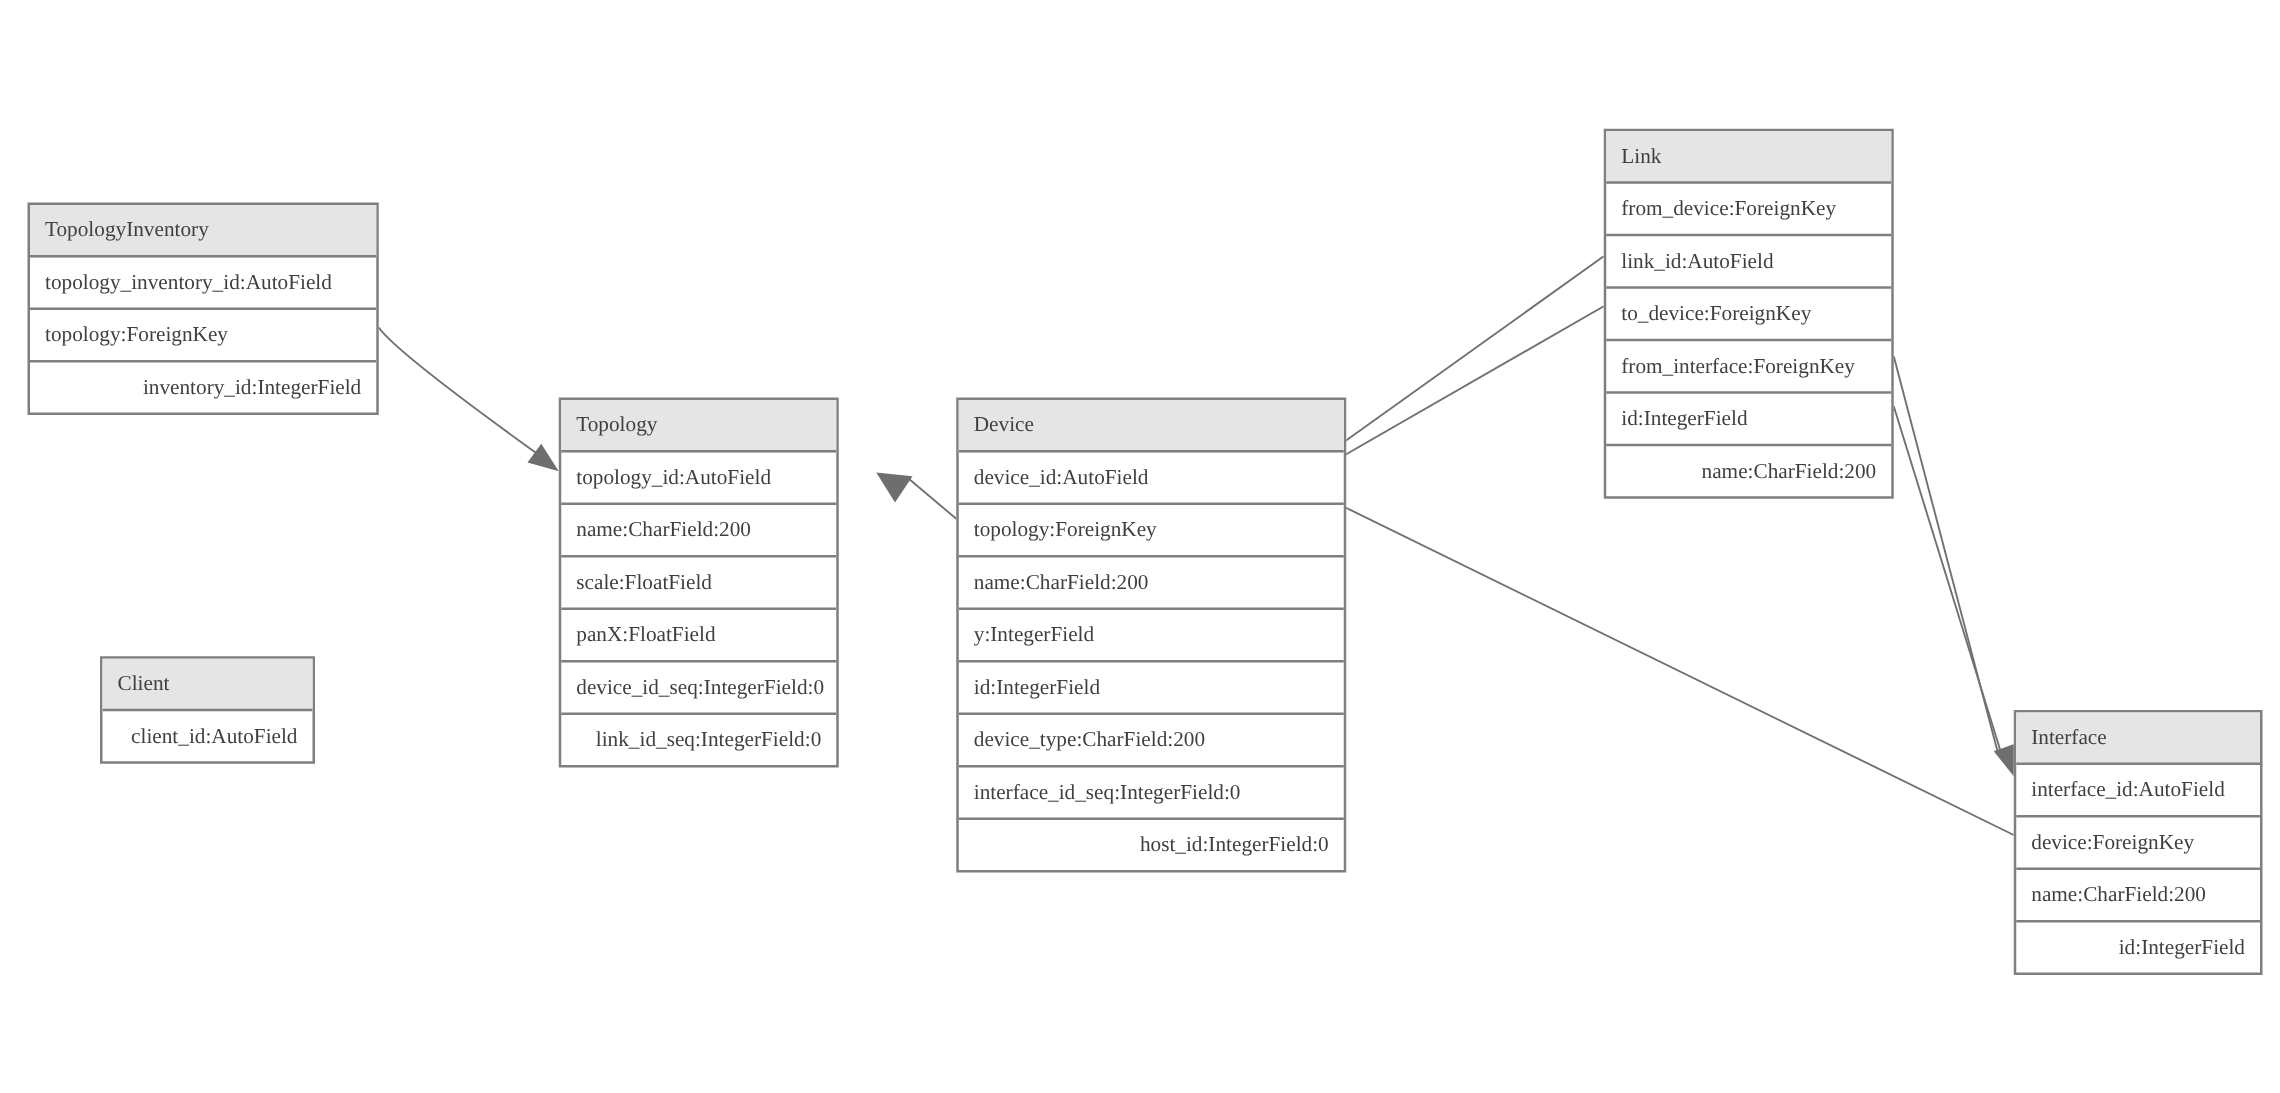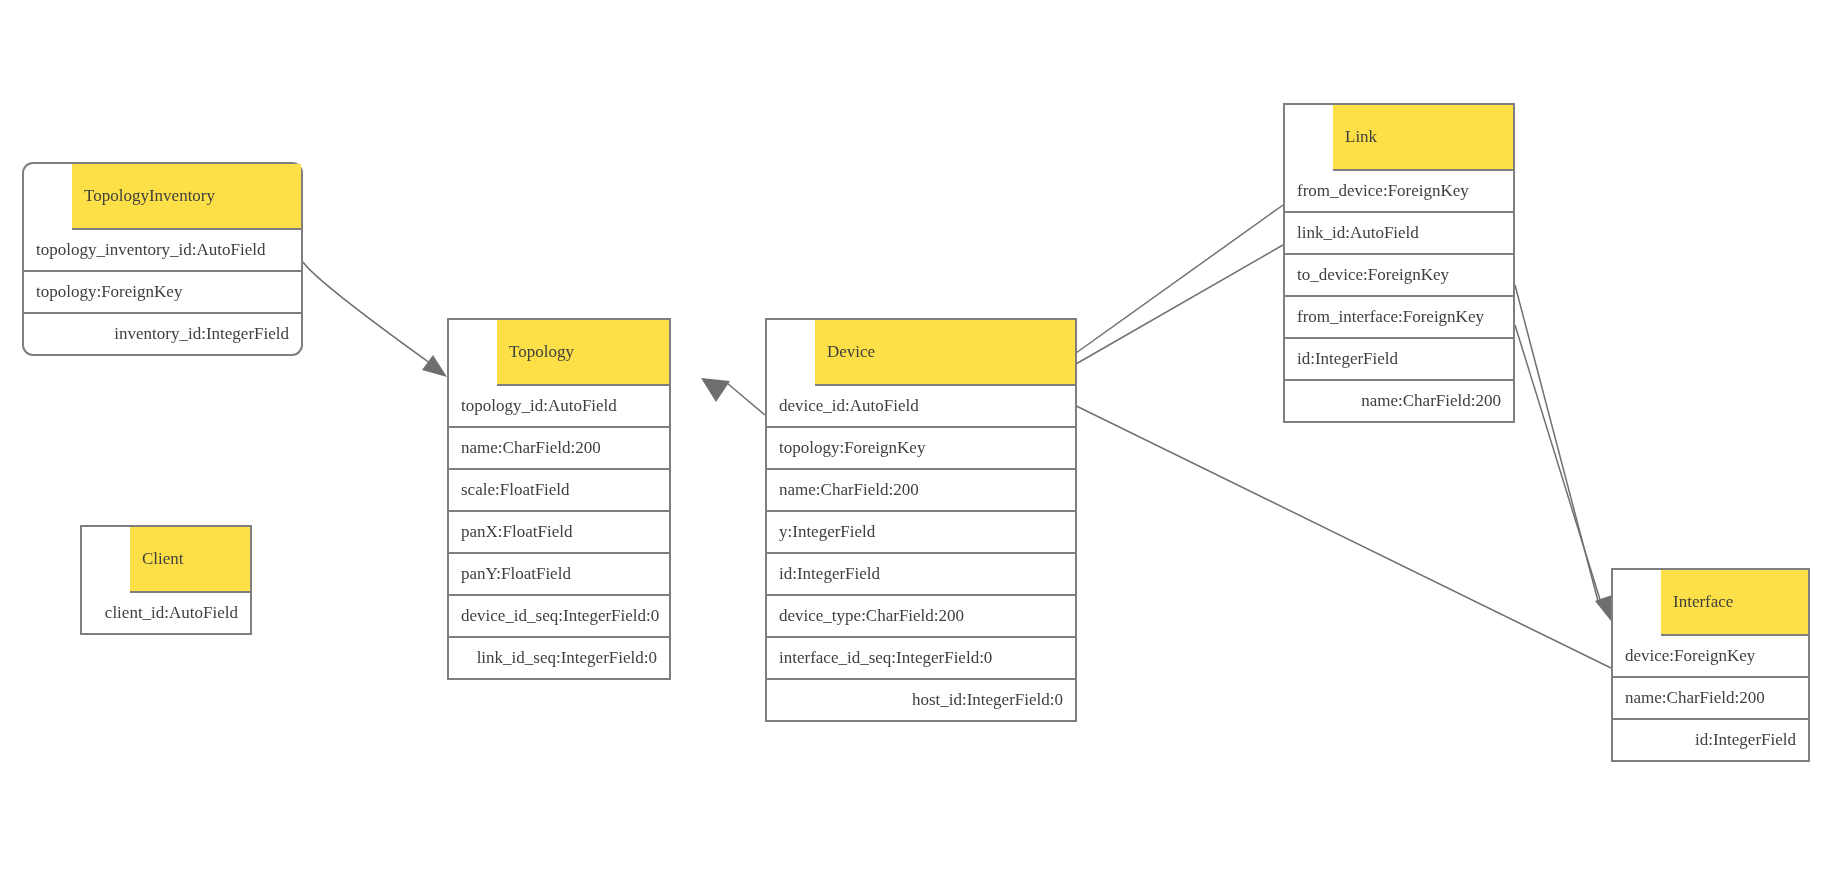--- a/index.html
+++ b/index.html
@@ -22,26 +22,25 @@
     box-sizing: border-box;
     border: 2px solid #7f7f7f;
     background: #ffffff;
     color: #3f3f3f;
     font-size: 17px;
     z-index: 2;
   }
   .entity .hdr {
     height: 40px;
     line-height: 40px;
-    padding: 12px 12px;
-    background: #fde047;
+    padding: 0 12px;
+    background: #e5e5e5;
     border-bottom: 2px solid #7f7f7f;
     white-space: nowrap;
     overflow: hidden;
-    margin-left: 48px;
   }
   .entity .row {
     height: 40px;
     line-height: 40px;
     padding: 0 12px;
     border-bottom: 2px solid #7f7f7f;
     white-space: nowrap;
     overflow: hidden;
   }
   .entity .row:last-child { border-bottom: none; text-align: right; }
@@ -65,34 +64,33 @@
     <line x1="1283" y1="245" x2="1062" y2="372"></line>
 
     <line x1="1611" y1="668" x2="1058" y2="397"></line>
     <polygon points="1038,375 1052,346 1066,375 1052,404"></polygon>
 
     <line x1="1515" y1="285" x2="1598" y2="601"></line>
     <line x1="1515" y1="325" x2="1602" y2="606"></line>
     <polygon points="1611,621 1595,601 1612,595"></polygon>
   </svg>
 
-  <div class="entity" style="left:22px; top:162px; width:281px;border-radius:11px;">
+  <div class="entity" style="left:22px; top:162px; width:281px;">
     <div class="hdr">TopologyInventory</div>
     <div class="row">topology_inventory_id:AutoField</div>
     <div class="row">topology:ForeignKey</div>
     <div class="row">inventory_id:IntegerField</div>
   </div>
 
   <div class="entity" style="left:447px; top:318px; width:224px;">
     <div class="hdr">Topology</div>
     <div class="row">topology_id:AutoField</div>
     <div class="row">name:CharField:200</div>
     <div class="row">scale:FloatField</div>
     <div class="row">panX:FloatField</div>
-    <div class="row">panY:FloatField</div>
     <div class="row">device_id_seq:IntegerField:0</div>
     <div class="row">link_id_seq:IntegerField:0</div>
   </div>
 
   <div class="entity" style="left:80px; top:525px; width:172px;">
     <div class="hdr">Client</div>
     <div class="row">client_id:AutoField</div>
   </div>
 
   <div class="entity" style="left:765px; top:318px; width:312px;">
@@ -112,18 +110,19 @@
     <div class="row">from_device:ForeignKey</div>
     <div class="row">link_id:AutoField</div>
     <div class="row">to_device:ForeignKey</div>
     <div class="row">from_interface:ForeignKey</div>
     <div class="row">id:IntegerField</div>
     <div class="row">name:CharField:200</div>
   </div>
 
   <div class="entity" style="left:1611px; top:568px; width:199px;">
     <div class="hdr">Interface</div>
+    <div class="row">interface_id:AutoField</div>
     <div class="row">device:ForeignKey</div>
     <div class="row">name:CharField:200</div>
     <div class="row">id:IntegerField</div>
   </div>
 
 </div>
 
 </body></html>

